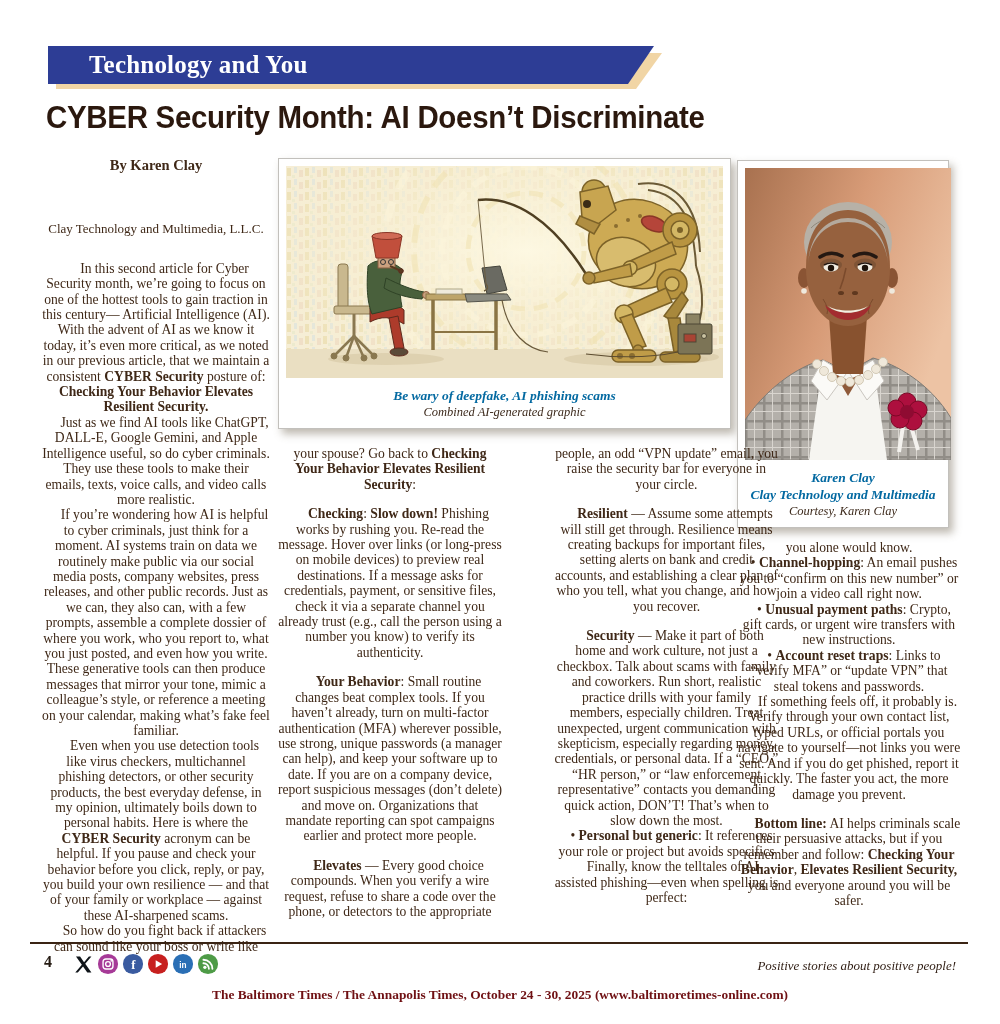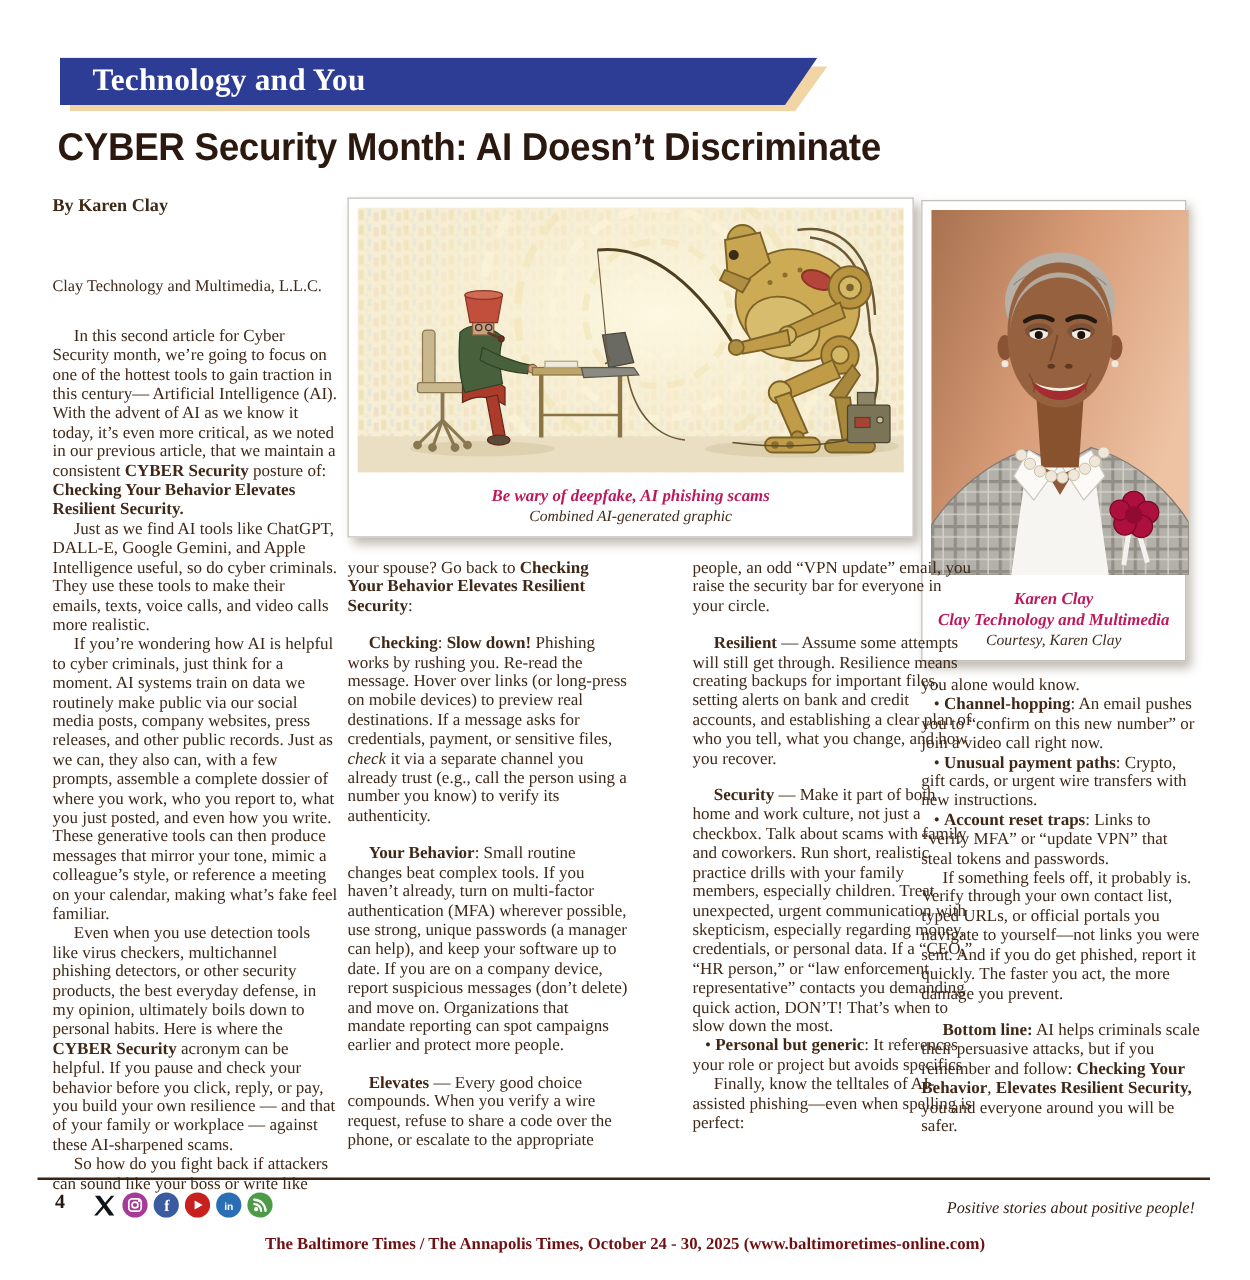--- a/index.html
+++ b/index.html
@@ -5,45 +5,45 @@
   html,body{margin:0;padding:0;}
   body{width:1000px;height:1024px;background:#ffffff;position:relative;overflow:hidden;
        font-family:"Liberation Serif","DejaVu Serif",serif;color:#3f2817;}
   .abs{position:absolute;}
   
   .banner-shadow{left:56px;top:53px;width:606px;height:36px;background:#f1d5a5;
     clip-path:polygon(0 0,100% 0,calc(100% - 26px) 100%,0 100%);}
   .banner{left:48px;top:46px;width:606px;height:38px;background:#2d3d95;
     clip-path:polygon(0 0,100% 0,calc(100% - 26px) 100%,0 100%);
     display:flex;align-items:center;padding-left:26px;box-sizing:border-box;}
-  .banner span{color:#ffffff;font-weight:bold;font-size:25px;letter-spacing:.2px;}
+  .banner span{color:#ffffff;font-weight:bold;font-size:25px;letter-spacing:.2px;margin-left:15px;}
   
   .headline{left:46px;top:100px;font-family:"Liberation Sans",sans-serif;font-weight:bold;
     font-size:31px;color:#2b180e;transform:scaleX(.95);transform-origin:left top;white-space:nowrap;letter-spacing:-.3px;}
   
-  .col{line-height:15.4px;font-size:13.6px;}
+  .col{line-height:15.4px;font-size:13.6px;text-align:center;}
   #col1{left:42px;top:158px;width:228px;}
   #col2{left:278px;top:446px;width:224px;}
   #col3{left:506px;top:446px;width:225px;margin-left:48px;}
   #col4{left:737px;top:540px;width:224px;}
   .para{margin:0;}
   .para.ind{text-indent:17px;}
   .para.gap{margin-top:14px;}
   .para.blt{text-indent:10px;}
   .b{font-weight:bold;}
-  .i{font-style:italic;}
+  .i{}
   .byline-author{font-weight:bold;font-size:14.5px;}
   .byline-org{font-size:13px;margin-bottom:24px;margin-top:48px;}
   
   .figframe{background:#fff;border:1px solid #c2c0bc;box-shadow:4px 5px 8px rgba(110,100,80,.45);
     padding:7px;box-sizing:border-box;}
   #center-fig{left:278px;top:158px;width:453px;}
   #portrait-fig{left:737px;top:160px;width:212px;}
   .figcap{text-align:center;padding-top:5px;line-height:17px;}
-  .cap-title{font-weight:bold;font-style:italic;font-size:13.5px;color:#be185d;}
+  .cap-title{font-weight:bold;font-style:italic;font-size:13.5px;color:#0369a1;}
   .cap-credit{font-style:italic;font-size:12.5px;color:#3d2a1c;}
   
   .footer-rule{left:30px;top:942px;width:938px;border-top:2.5px solid #3a2414;}
   .page-num{left:44px;top:953px;font-weight:bold;font-size:16px;color:#241a12;}
   .social-row{left:72px;top:953px;display:flex;align-items:center;gap:3px;}
   .sicon{width:22px;height:22px;display:inline-flex;align-items:center;justify-content:center;cursor:pointer;}
   .footer-center{left:212px;top:957px;font-weight:bold;font-size:13.4px;color:#6f1013;white-space:nowrap;margin-top:30px;}
   .footer-tag{right:44px;top:958px;font-style:italic;font-size:13px;color:#2e1c12;white-space:nowrap;}
 </style>
 </head>
@@ -268,21 +268,21 @@
     <div class="cap-title">Karen Clay</div>
     <div class="cap-title">Clay Technology and Multimedia</div>
     <div class="cap-credit">Courtesy, Karen Clay</div>
   </figcaption>
 </figure>
 
 <div class="abs col" id="col2">
     <p class="para"><span>your spouse? Go back to </span><span class="b">Checking Your Behavior Elevates Resilient Security</span><span>:</span></p>
     <p class="para ind gap"><span class="b">Checking</span><span>: </span><span class="b">Slow down!</span><span> Phishing works by rushing you. Re-read the message. Hover over links (or long-press on mobile devices) to preview real destinations. If a message asks for credentials, payment, or sensitive files, </span><span class="i">check</span><span> it via a separate channel you already trust (e.g., call the person using a number you know) to verify its authenticity.</span></p>
     <p class="para ind gap"><span class="b">Your Behavior</span><span>: Small routine changes beat complex tools. If you haven’t already, turn on multi-factor authentication (MFA) wherever possible, use strong, unique passwords (a manager can help), and keep your software up to date. If you are on a company device, report suspicious messages (don’t delete) and move on. Organizations that mandate reporting can spot campaigns earlier and protect more people.</span></p>
-    <p class="para ind gap"><span class="b">Elevates</span><span> — Every good choice compounds. When you verify a wire request, refuse to share a code over the phone, or escalate to the appropriate</span></p>
+    <p class="para ind gap"><span class="b">Elevates</span><span> — Every good choice compounds. When you verify a wire request, refuse to share a code over the phone, or detectors to the appropriate</span></p>
   </div>
 <div class="abs col" id="col3">
     <p class="para"><span>people, an odd “VPN update” email, you raise the security bar for everyone in your circle.</span></p>
     <p class="para ind gap"><span class="b">Resilient</span><span> — Assume some attempts will still get through. Resilience means creating backups for important files, setting alerts on bank and credit accounts, and establishing a clear plan of who you tell, what you change, and how you recover.</span></p>
     <p class="para ind gap"><span class="b">Security</span><span> — Make it part of both home and work culture, not just a checkbox. Talk about scams with family and coworkers. Run short, realistic practice drills with your family members, especially children. Treat unexpected, urgent communication with skepticism, especially regarding money, credentials, or personal data. If a “CEO,” “HR person,” or “law enforcement representative” contacts you demanding quick action, DON’T! That’s when to slow down the most.</span></p>
     <p class="para blt"><span>• </span><span class="b">Personal but generic</span><span>: It references your role or project but avoids specifics</span></p>
     <p class="para ind"><span>Finally, know the telltales of AI-assisted phishing—even when spelling is perfect:</span></p>
   </div>
 <div class="abs col" id="col4">
     <p class="para"><span>you alone would know.</span></p>

